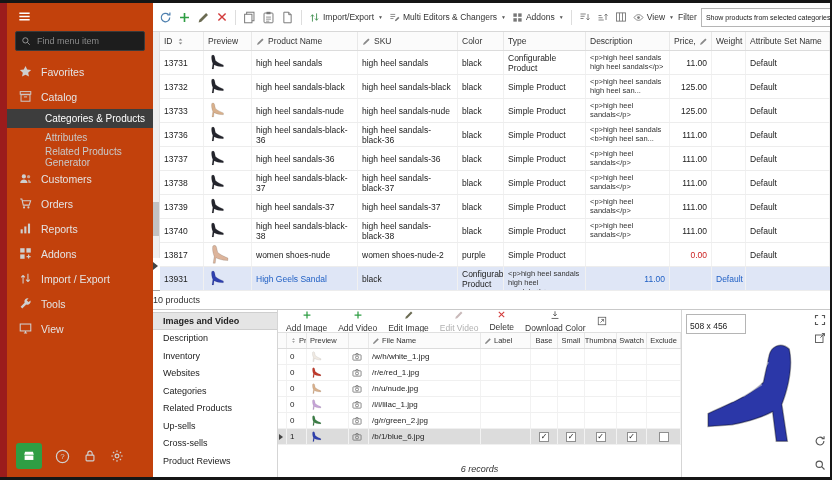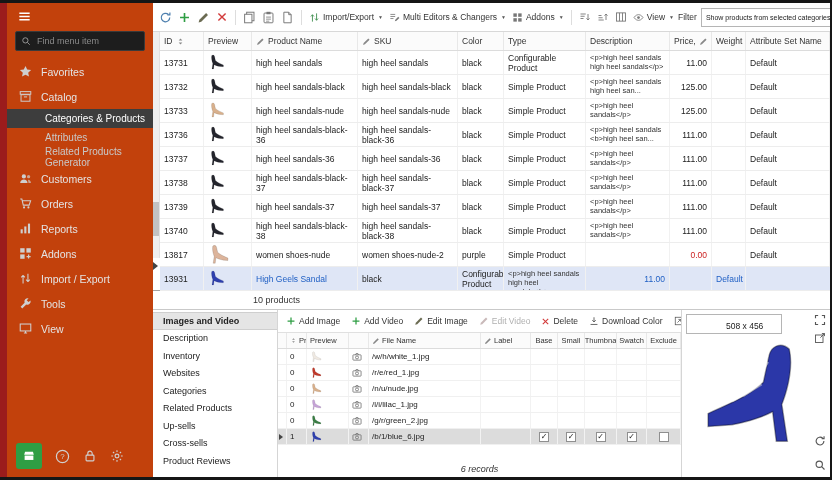--- a/index.html
+++ b/index.html
@@ -39,43 +39,43 @@
   .phead{display:grid;grid-template-columns:var(--cols);height:18px;background:#fbfbfb;border-bottom:1px solid #dcdcdc;color:#333;font-size:8.5px;flex-shrink:0;}
   .hc{padding:0 4px;display:flex;align-items:center;gap:3px;border-right:1px solid #e8e8e8;height:100%;overflow:hidden;}
   .hc .ic{color:#888;}
   .prow{display:grid;grid-template-columns:var(--cols);height:23px;border-bottom:1px solid #ededed;align-items:stretch;font-size:8.5px;color:#222;}
   .prow.sel{background:#dfe6f6;}
   .pc{padding:0 4px;border-right:1px solid #f1f1f1;display:flex;align-items:center;overflow:hidden;}
   .pc.num{justify-content:flex-end;}
   .pc.desc{display:block;font-size:7.5px;line-height:9px;padding-top:2px;color:#333;white-space:normal;}
   .blue{color:#1f5fc4;}
   .red{color:#cc2222;}
-  .pg-footer{height:18px;border-top:1px solid #a3a3a3;display:flex;align-items:center;padding-left:100px;font-size:9px;color:#333;flex-shrink:0;margin-top:32px;}
+  .pg-footer{height:18px;border-top:1px solid #a3a3a3;display:flex;align-items:center;font-size:9px;color:#333;flex-shrink:0;margin-top:32px;}
   
   .bottom{height:167px;display:flex;border-top:1px solid #c9c9c9;flex-shrink:0;}
   .tabs{width:124px;border-right:1px solid #d5d5d5;padding-top:2px;display:flex;flex-direction:column;flex-shrink:0;}
   .tab{height:17.5px;display:flex;align-items:center;padding:0 10px;font-size:9px;color:#222;box-sizing:border-box;}
   .tab.sel{background:#e5e5e5;font-weight:bold;border-top:1px solid #cfcfcf;border-bottom:1px solid #cfcfcf;}
   .imgpanel{flex:1;display:flex;flex-direction:column;min-width:0;--icols:9px 20px 42px 20px 112px 50px 27px 27px 32px 30px 1fr;}
   .itb{height:22px;display:flex;align-items:center;gap:7px;padding:0 6px;border-bottom:1px solid #e0e0e0;font-size:8.5px;color:#333;white-space:nowrap;overflow:hidden;flex-shrink:0;}
-  .itb .tbtn{gap:3px;}
+  .itb .tbtn{gap:3px;flex-direction:column;}
   .disabled{color:#b0b0b0;}
   .disabled .ic{color:#c9b9b9!important;}
   .ihead{display:grid;grid-template-columns:var(--icols);height:15px;font-size:7.5px;color:#333;background:#fbfbfb;border-bottom:1px solid #dcdcdc;flex-shrink:0;}
   .ihead .hc{padding:0 3px;gap:2px;}
   .irow{display:grid;grid-template-columns:var(--icols);height:15px;border-bottom:1px solid #f0f0f0;font-size:8px;color:#222;}
   .irow.sel{background:#dcdcdc;}
   .icell{padding:0 3px;border-right:1px solid #f2f2f2;display:flex;align-items:center;overflow:hidden;}
   .icell.ctr{justify-content:center;}
   .tri{width:0;height:0;border-left:4px solid #444;border-top:3.5px solid transparent;border-bottom:3.5px solid transparent;}
   .cb{width:10px;height:10px;border:1px solid #8f8f8f;background:#fff;display:flex;align-items:center;justify-content:center;font-size:8px;line-height:1;color:#222;box-sizing:border-box;}
   .ifoot{margin-top:auto;height:16px;display:flex;align-items:center;justify-content:center;font-size:9px;color:#333;flex-shrink:0;font-style:italic;}
   
   .preview{width:149px;border-left:1px solid #d5d5d5;position:relative;background:#fff;flex-shrink:0;box-sizing:border-box;}
-  .size-box{position:absolute;top:4px;left:4px;border:1px solid #b5b5b5;background:#fff;z-index:2;padding-left:36px;}
+  .size-box{position:absolute;top:4px;left:4px;border:1px solid #b5b5b5;background:#fff;z-index:2;}
   .size-box input{border:0;outline:none;width:52px;font-size:8.5px;padding:1px 3px;font-family:"Liberation Sans",sans-serif;color:#222;}
   .pv-ico{position:absolute;color:#555;z-index:2;}
   .bigshoe{position:absolute;left:8px;right:8px;top:14px;bottom:8px;display:flex;align-items:center;justify-content:center;transform:scaleX(-1);}
 </style>
 </head>
 <body>
 
 <div class="app">
   <div class="redstrip"></div>
 

